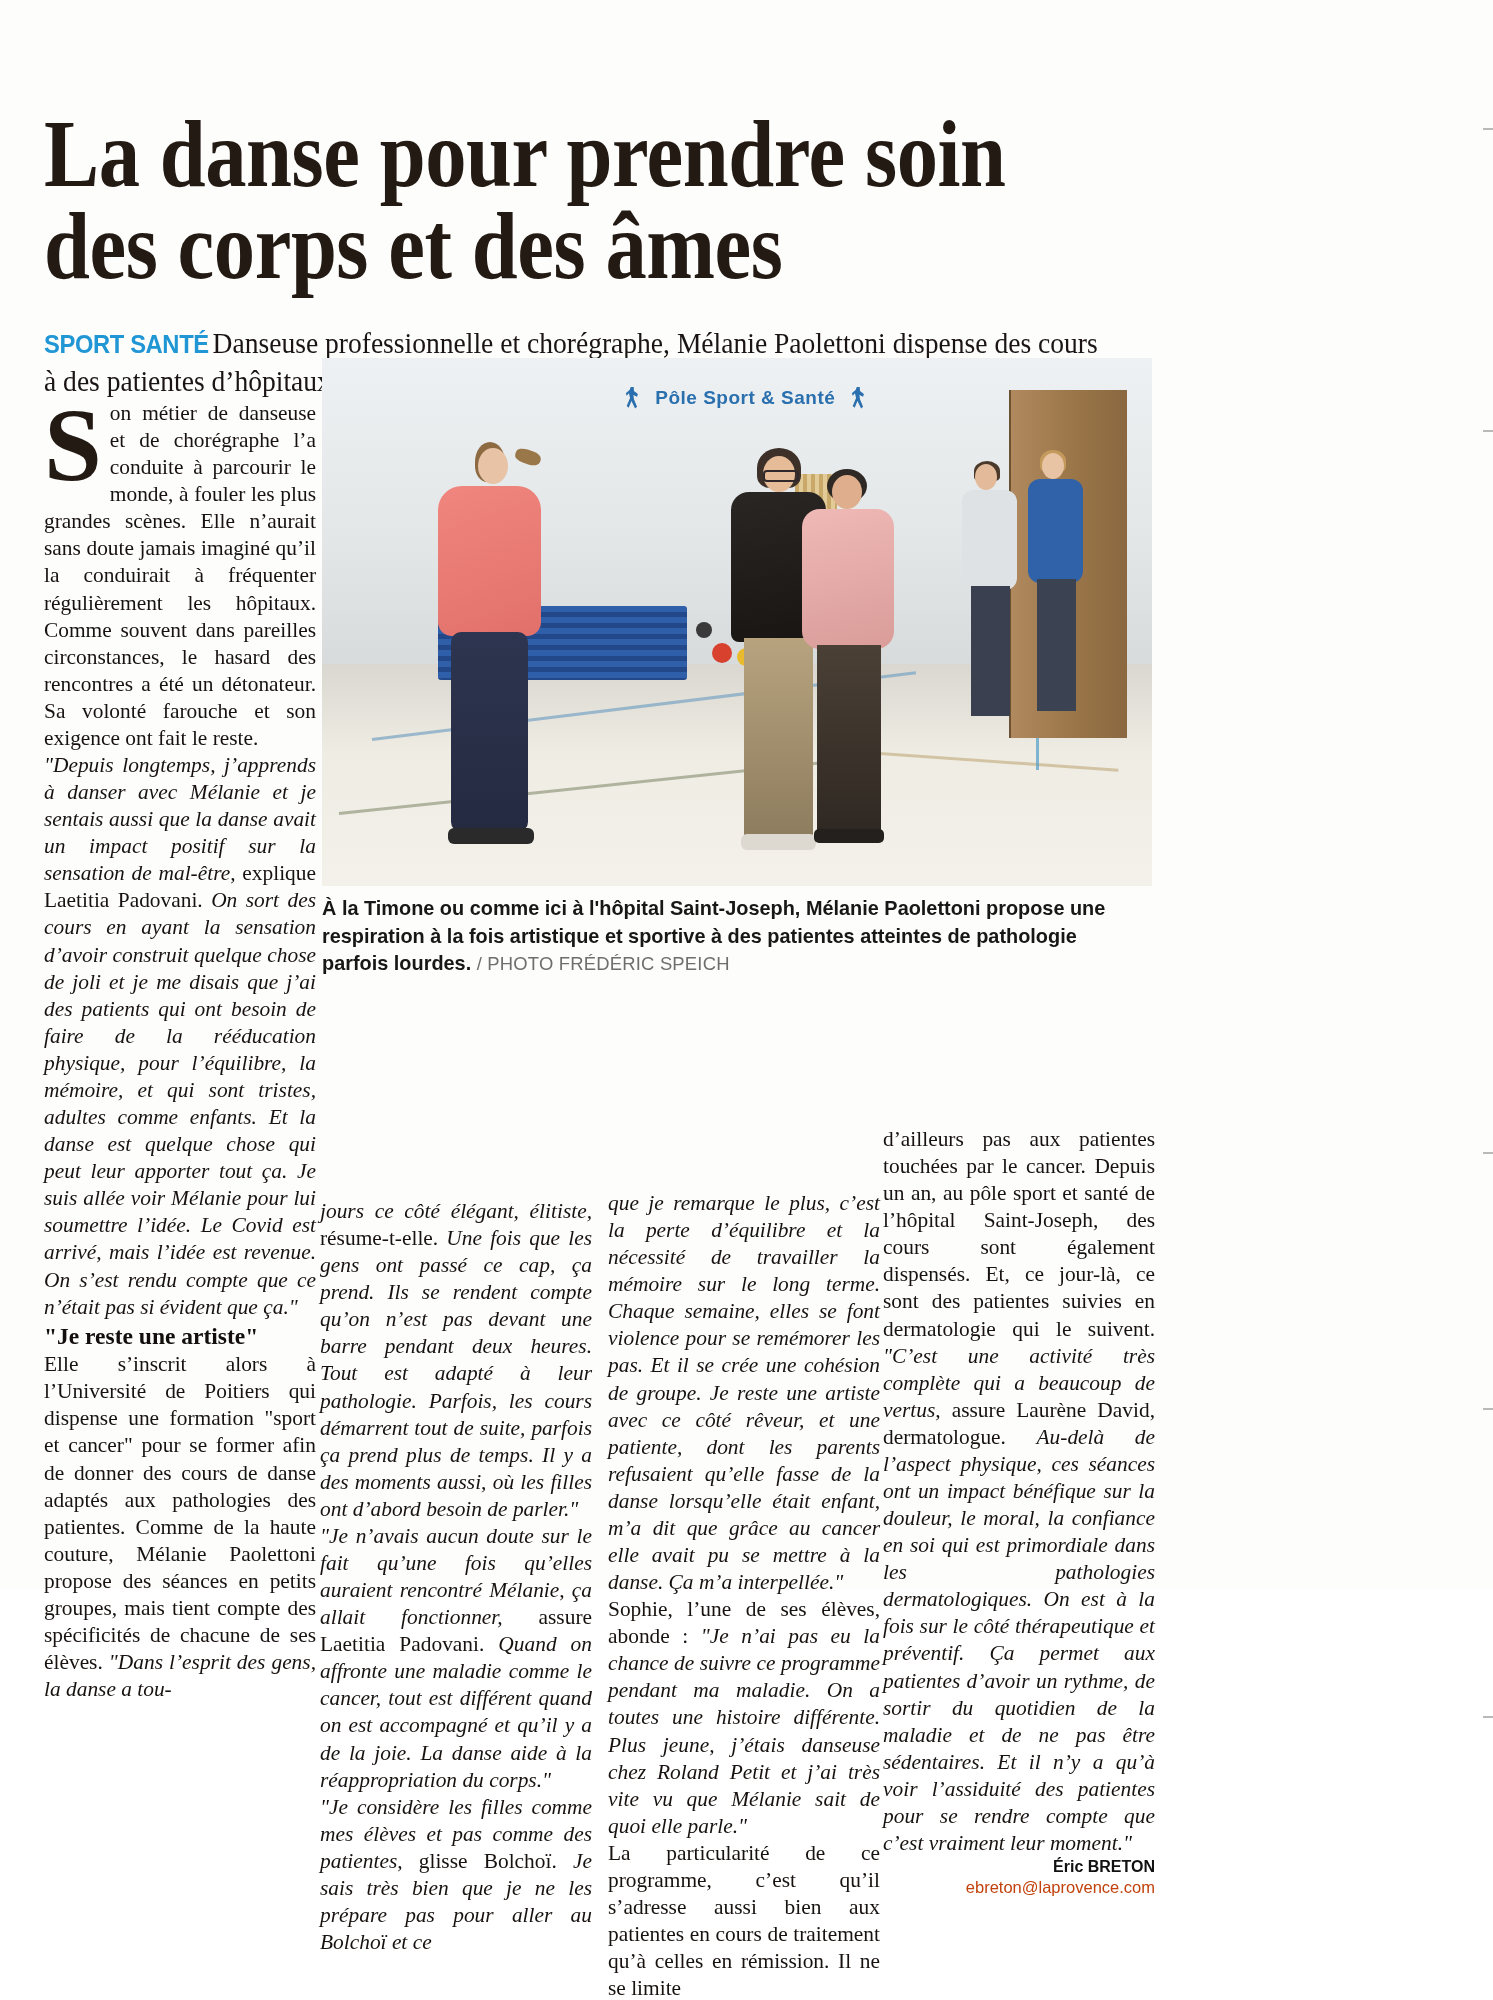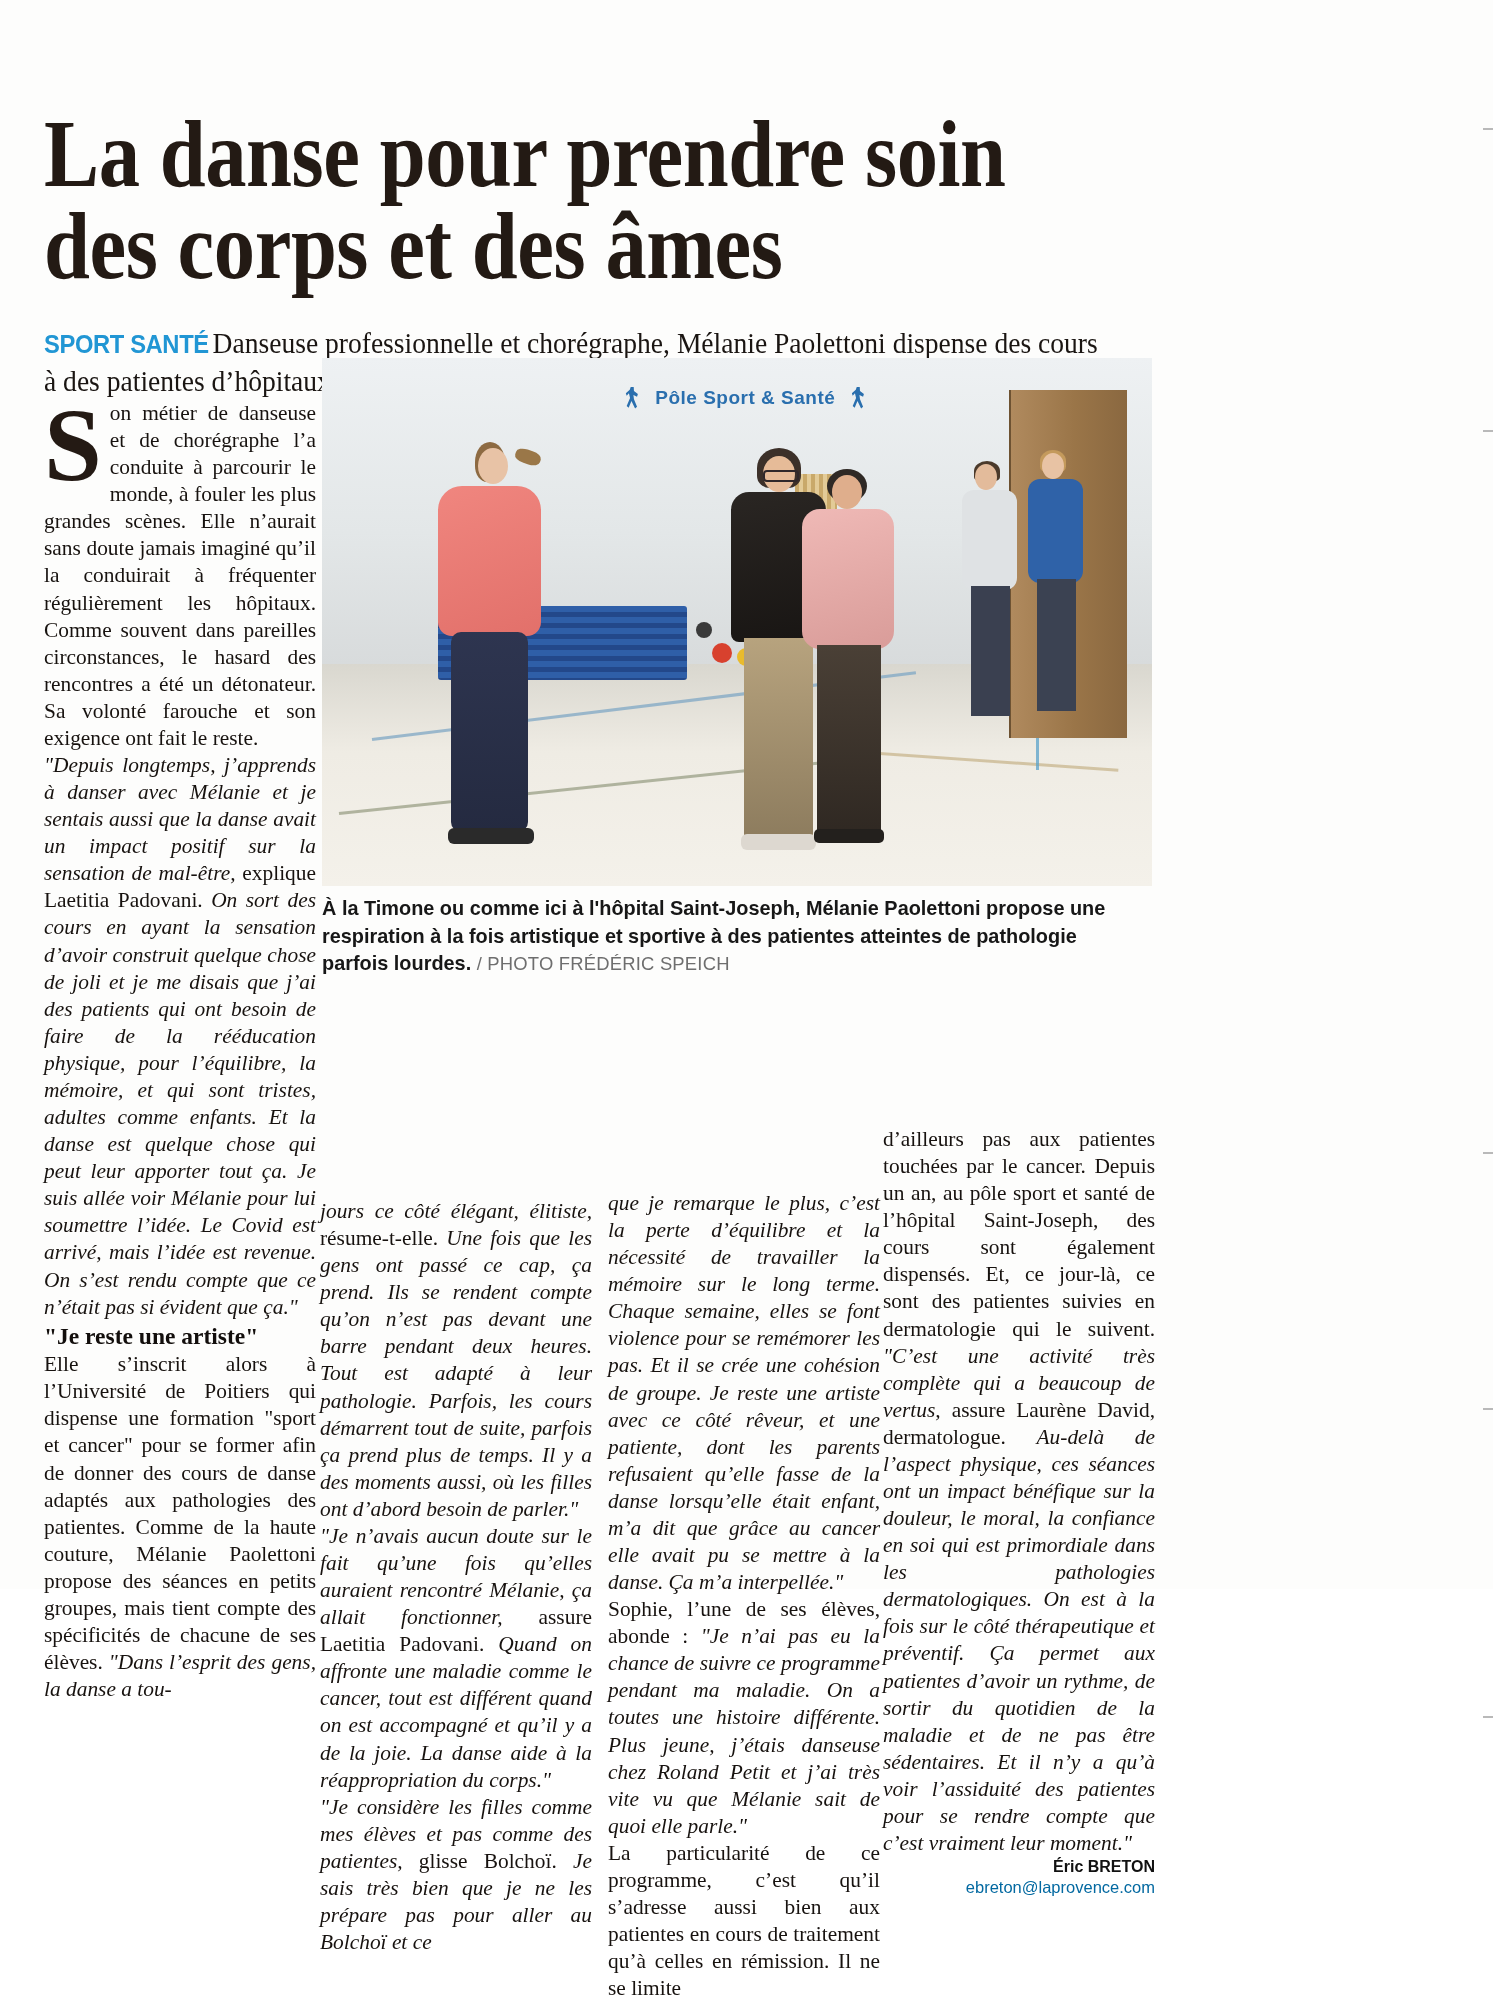--- a/index.html
+++ b/index.html
@@ -277,21 +277,21 @@
     font-family: "Liberation Sans", "DejaVu Sans", sans-serif;
     font-weight: 700;
     font-size: 16px;
     color: #111111;
   }
   .email {
     margin-top: 7px;
     text-align: right;
     font-family: "Liberation Sans", "DejaVu Sans", sans-serif;
     font-size: 16.5px;
-    color: #0369a1;
+    color: #c2410c;
   }
 </style>
 </head>
 <body>
 
 <div class="page">
 
   <div class="edge-mark" style="top:128px;"></div>
   <div class="edge-mark" style="top:430px;"></div>
   <div class="edge-mark" style="top:1152px;"></div>

